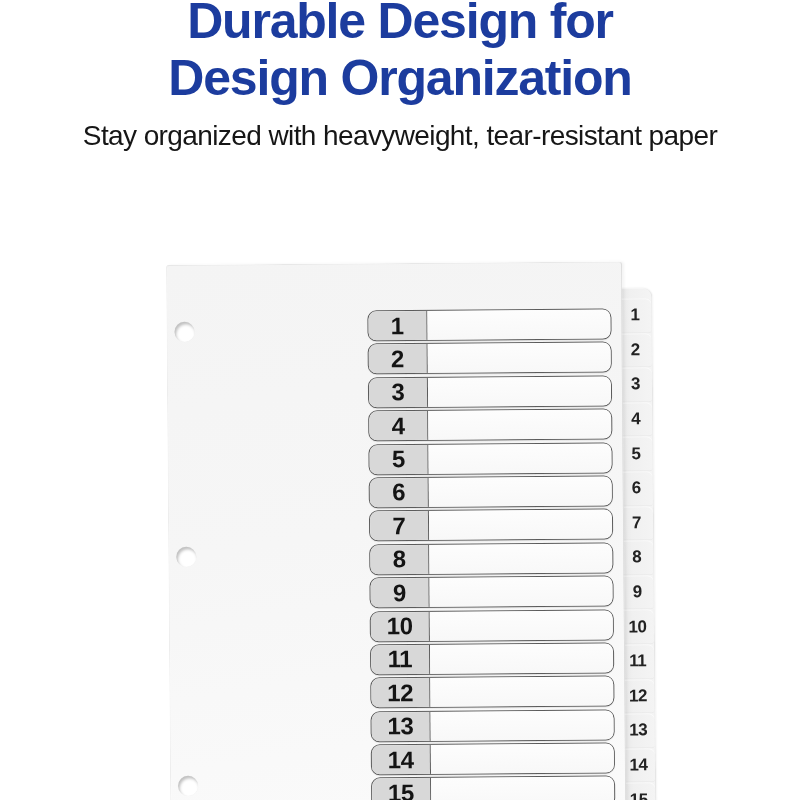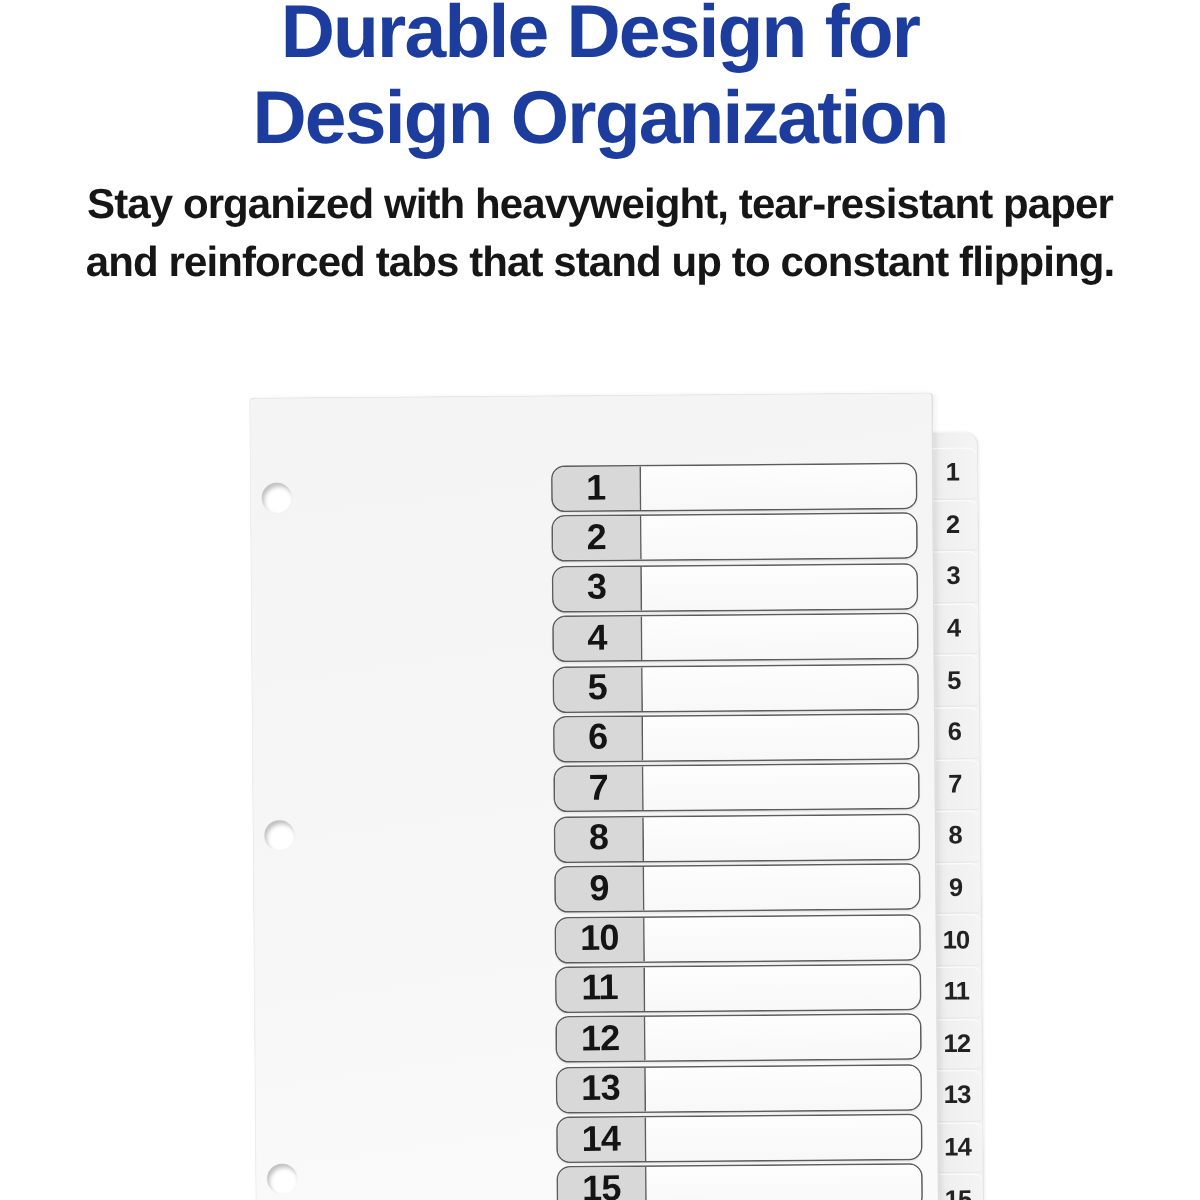--- a/index.html
+++ b/index.html
@@ -14,21 +14,21 @@
   .head { text-align: center; }
   .headline {
     margin: -7px 0 0 0;
     font-size: 50px; line-height: 57px; font-weight: 700;
     letter-spacing: -1.2px;
     color: var(--title-color, #1c3c9e);
   }
   .headline span { display: block; }
   .subhead {
     margin: 9px 0 0 0;
-    font-size: 28px; line-height: 39px; font-weight: 700;
+    font-size: 28px; line-height: 39px; font-weight: 400;
     letter-spacing: -0.6px;
     color: var(--subtitle-color, #161616);
   }
   .subhead span { display: block; }
 
   
   .sheet-wrap {
     position: absolute; left: 166px; top: 265px;
     width: 456px; height: 590px;
     transform: rotate(-0.45deg); transform-origin: 0 0;
@@ -104,21 +104,20 @@
 <body>
 
 <main>
   <header class="head">
     <h1 class="headline">
       <span>Durable Design for</span>
       <span>Design Organization</span>
     </h1>
     <p class="subhead">
       <span>Stay organized with heavyweight, tear-resistant paper</span>
-      <span>and reinforced tabs that stand up to constant flipping.</span>
     </p>
   </header>
 
   <section>
     <div class="sheet-wrap">
       <div class="tab-strip" id="tabStrip">
           <div class="tab-cell">1</div>
           <div class="tab-cell">2</div>
           <div class="tab-cell">3</div>
           <div class="tab-cell">4</div>

